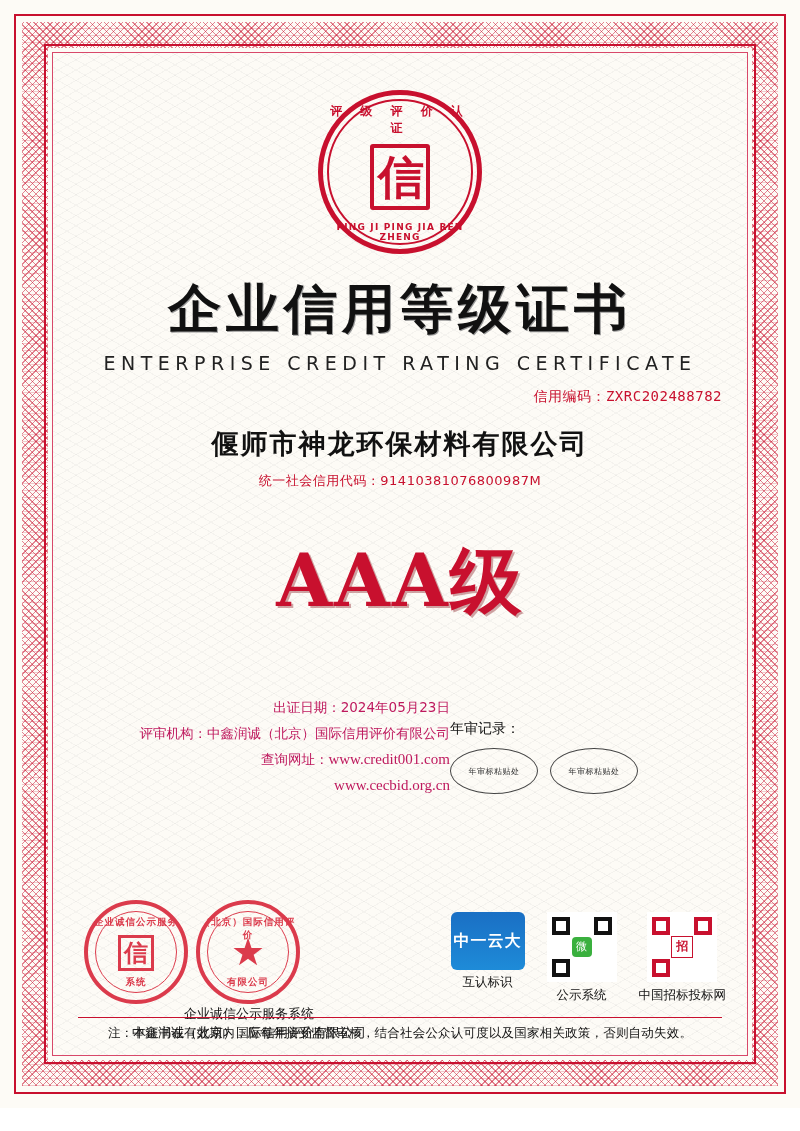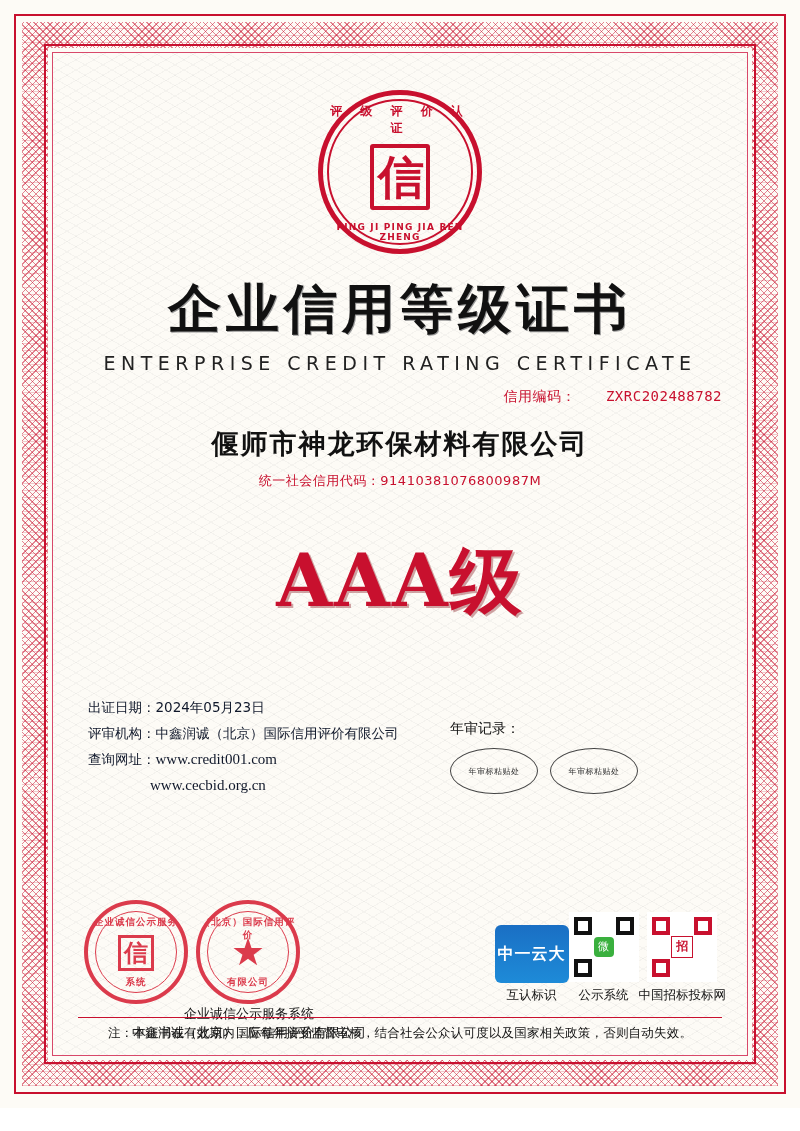--- a/index.html
+++ b/index.html
@@ -170,21 +170,20 @@
     padding-right: 18px;
     color: #c8102e;
     font-family: "DejaVu Sans", sans-serif;
     font-size: 14px;
     letter-spacing: 0.5px;
   }
   .cert-no .code {
     font-family: "DejaVu Sans Mono", monospace;
     font-size: 14px;
     letter-spacing: 0.5px;
-    margin-left: 30px;
   }
 
   .company-name {
     margin-top: 20px;
     font-family: "DejaVu Sans", sans-serif;
     font-weight: bold;
     font-size: 27px;
     letter-spacing: 2px;
     color: #111111;
   }
@@ -222,21 +221,22 @@
     display: flex;
     align-items: flex-start;
     text-align: left;
     padding: 0 28px;
   }
   .details-left {
     width: 58%;
     font-family: "DejaVu Sans", sans-serif;
     font-size: 13.5px;
     line-height: 26px;
-    color: #0f172a;
+    color: #be185d;
+    text-align: right;
   }
   .details-left .row { white-space: nowrap; }
   .details-left .url {
     font-family: "Liberation Serif", serif;
     font-size: 15px;
   }
   .details-left .url-indent {
     padding-left: 62px;
     font-family: "Liberation Serif", serif;
     font-size: 15px;
@@ -358,21 +358,21 @@
     justify-content: center;
     font-family: "DejaVu Sans", sans-serif;
     font-size: 16px;
     font-weight: bold;
     letter-spacing: 1px;
     margin-bottom: 4px;
   }
 
   .qr-group {
     display: flex;
-    align-items: flex-end;
+    gap: 22px;
   }
   .qr-item {
     text-align: center;
     font-family: "DejaVu Sans", sans-serif;
     font-size: 12.5px;
     color: #111111;
   }
   .qr {
     width: 70px;
     height: 70px;

